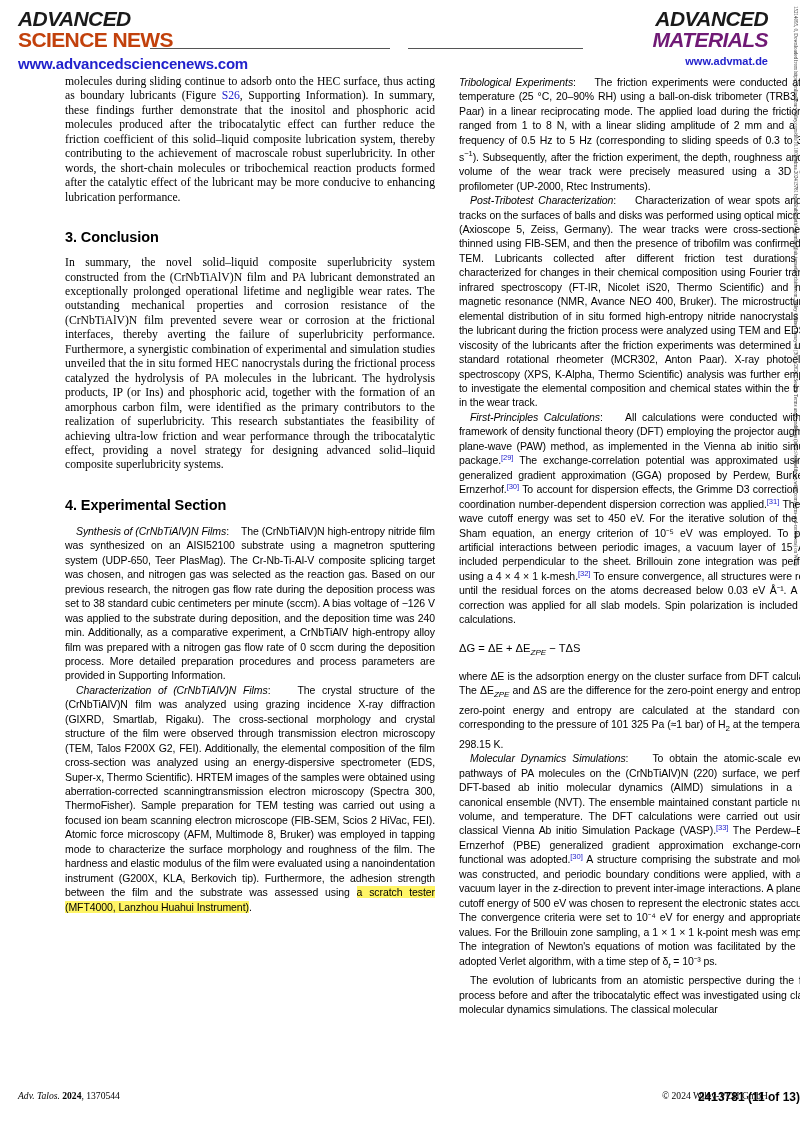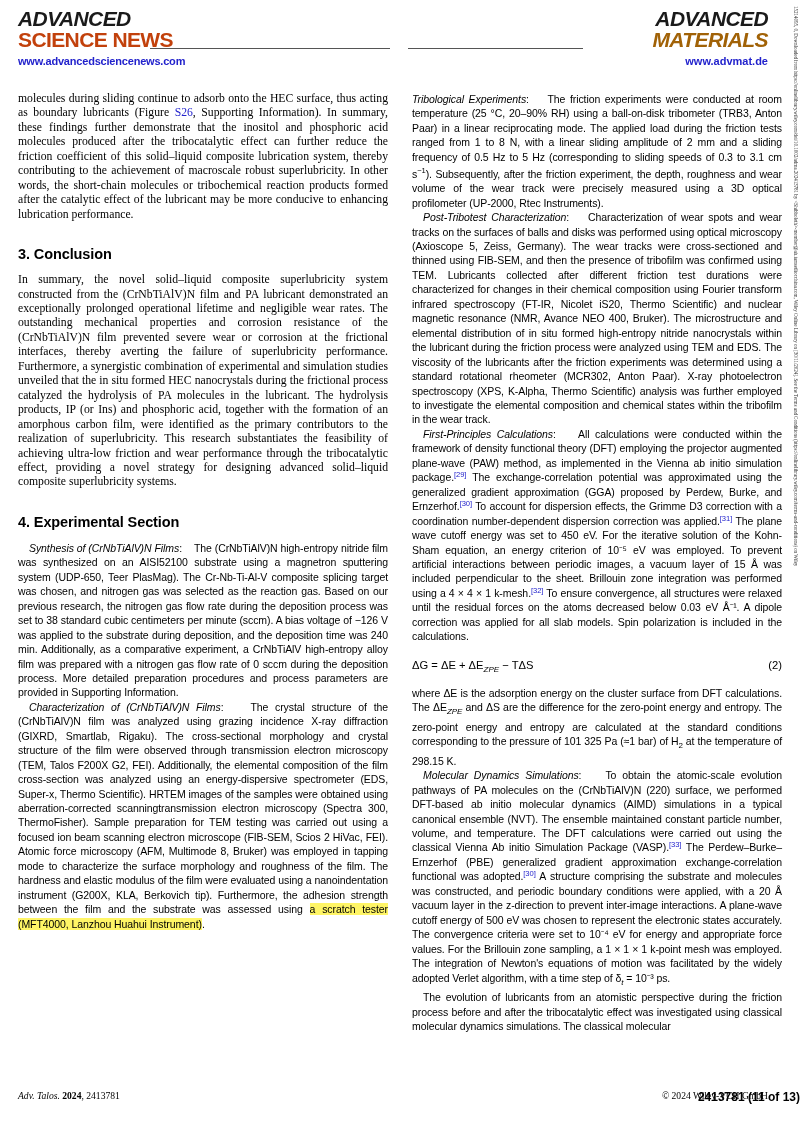--- a/index.html
+++ b/index.html
@@ -49,21 +49,21 @@
     font-family: "Liberation Sans", sans-serif;
     font-weight: bold;
     font-size: 21px;
     letter-spacing: -0.6px;
     color: #c2410c;
     line-height: 22px;
   }
   .logo-asn .url {
     font-family: "Liberation Sans", sans-serif;
     font-weight: bold;
-    font-size: 11px;
+    font-size: 15px;
     color: #2222cc;
     margin-top: 4px;
     letter-spacing: -0.2px;
   }
   .rule-left {
     position: absolute;
     left: 150px;
     top: 48px;
     width: 240px;
     height: 1px;
@@ -92,21 +92,21 @@
     letter-spacing: -0.6px;
     color: #1a1a1a;
     line-height: 21px;
   }
   .logo-am .l2 {
     font-family: "Liberation Sans", sans-serif;
     font-weight: bold;
     font-style: italic;
     font-size: 21px;
     letter-spacing: -0.6px;
-    color: #a16207;
+    color: #701a75;
     line-height: 22px;
   }
   .logo-am .url {
     font-family: "Liberation Sans", sans-serif;
     font-weight: bold;
     font-size: 11px;
     color: #2222cc;
     margin-top: 4px;
   }
 
@@ -124,24 +124,25 @@
     writing-mode: vertical-rl;
     text-orientation: mixed;
     white-space: nowrap;
     overflow: hidden;
     letter-spacing: -0.05px;
   }
 
   
   .col {
     position: absolute;
-    top: 92px;
+    top: 75px;
     width: 370px;
     text-align: justify;
     text-justify: inter-word;
+    margin-left: 47px;
   }
   .col-left  { left: 18px; }
   .col-right { left: 412px; }
 
   
   p.body {
     font-family: "Liberation Serif", serif;
     font-size: 11.7px;
     line-height: 14.45px;
     margin: 0;
@@ -297,19 +298,19 @@
     <p class="exp"><span class="runin">Molecular Dynamics Simulations</span>:&nbsp;&nbsp;&nbsp;&nbsp;<span>To obtain the atomic-scale evolution pathways of PA molecules on the (CrNbTiAlV)N (220) surface, we performed DFT-based ab initio molecular dynamics (AIMD) simulations in a typical canonical ensemble (NVT). The ensemble maintained constant particle number, volume, and temperature. The DFT calculations were carried out using the classical Vienna Ab initio Simulation Package (VASP).</span><sup class="cite">[33]</sup><span> The Perdew–Burke–Ernzerhof (PBE) generalized gradient approximation exchange-correlation functional was adopted.</span><sup class="cite">[30]</sup><span> A structure comprising the substrate and molecules was constructed, and periodic boundary conditions were applied, with a 20 Å vacuum layer in the z-direction to prevent inter-image interactions. A plane-wave cutoff energy of 500 eV was chosen to represent the electronic states accurately. The convergence criteria were set to 10⁻⁴ eV for energy and appropriate force values. For the Brillouin zone sampling, a 1 × 1 × 1 k-point mesh was employed. The integration of Newton's equations of motion was facilitated by the widely adopted Verlet algorithm, with a time step of δ</span><sub style="font-style:italic;font-size:8px">t</sub><span> = 10⁻³ ps.</span></p>
 
     <p class="exp">The evolution of lubricants from an atomistic perspective during the friction process before and after the tribocatalytic effect was investigated using classical molecular dynamics simulations. The classical molecular</p>
 
   </div>
 
   <div class="footer">
     <div class="left">
       <span class="j">Adv. Talos.</span>
       <span class="y">2024</span>,
-      <span>2413781</span>
+      <span>1370544</span>
     </div>
     <div class="center">2413781 (11 of 13)</div>
     <div class="right">© 2024 Wiley-VCH GmbH</div>
   </div>
 
 </div>
 
 </body></html>

